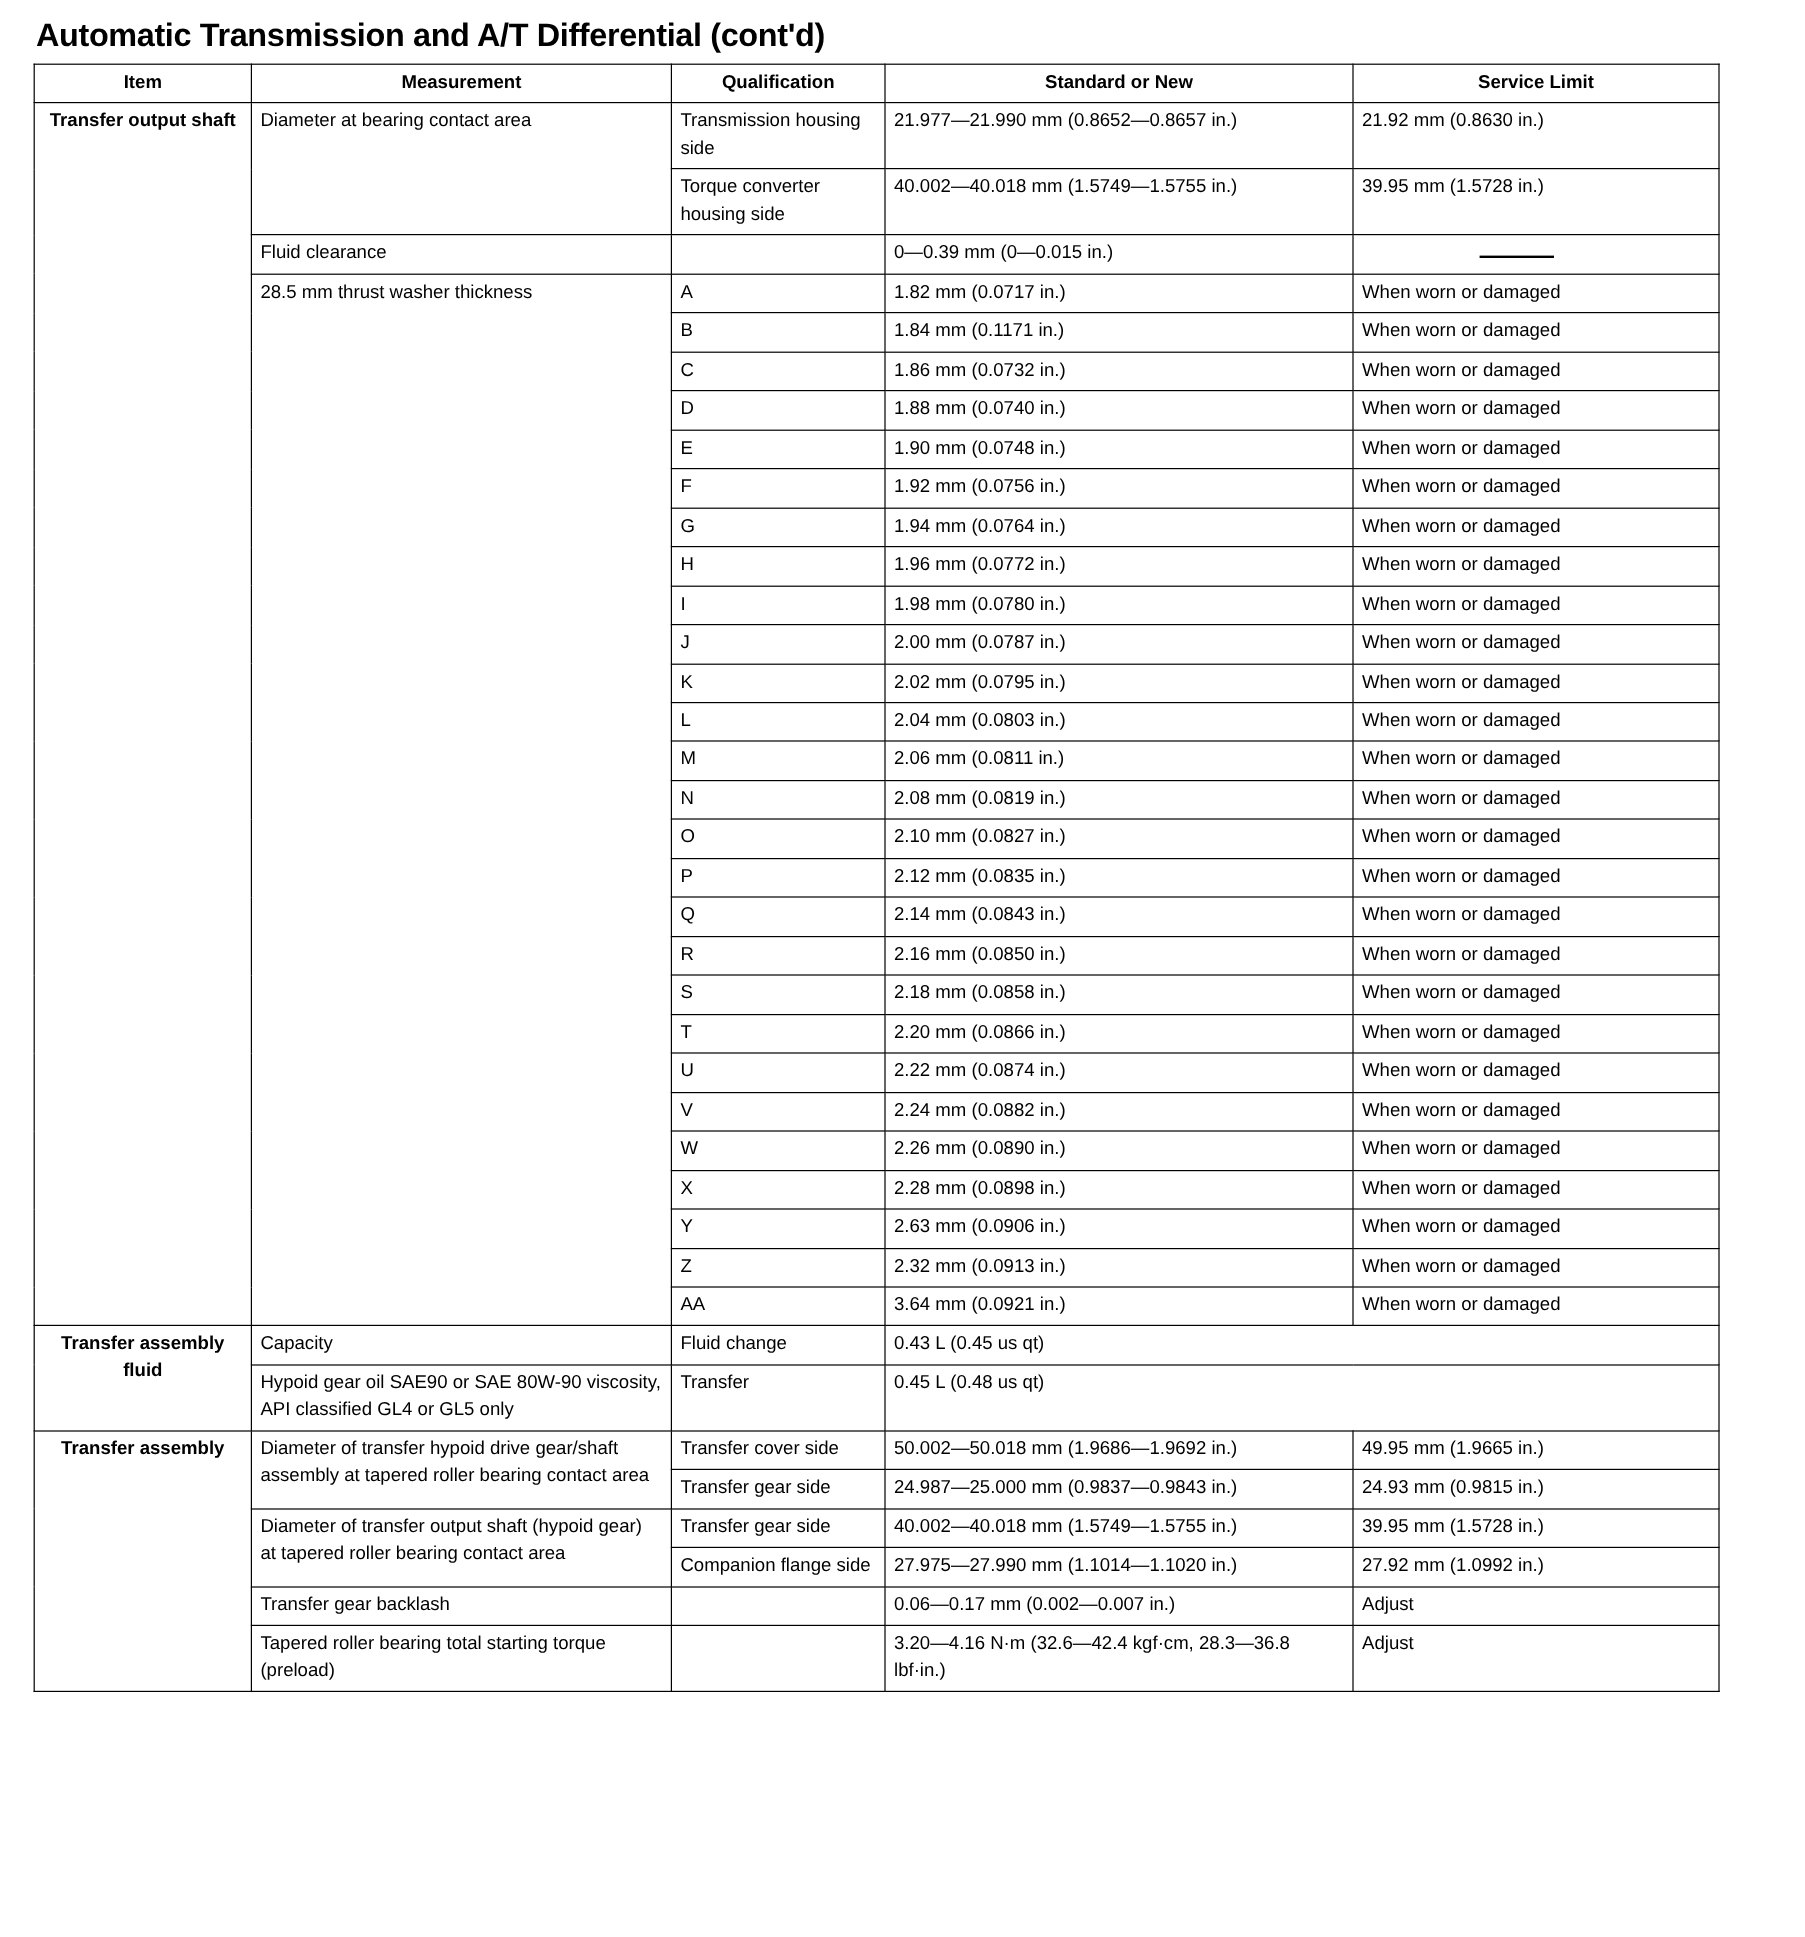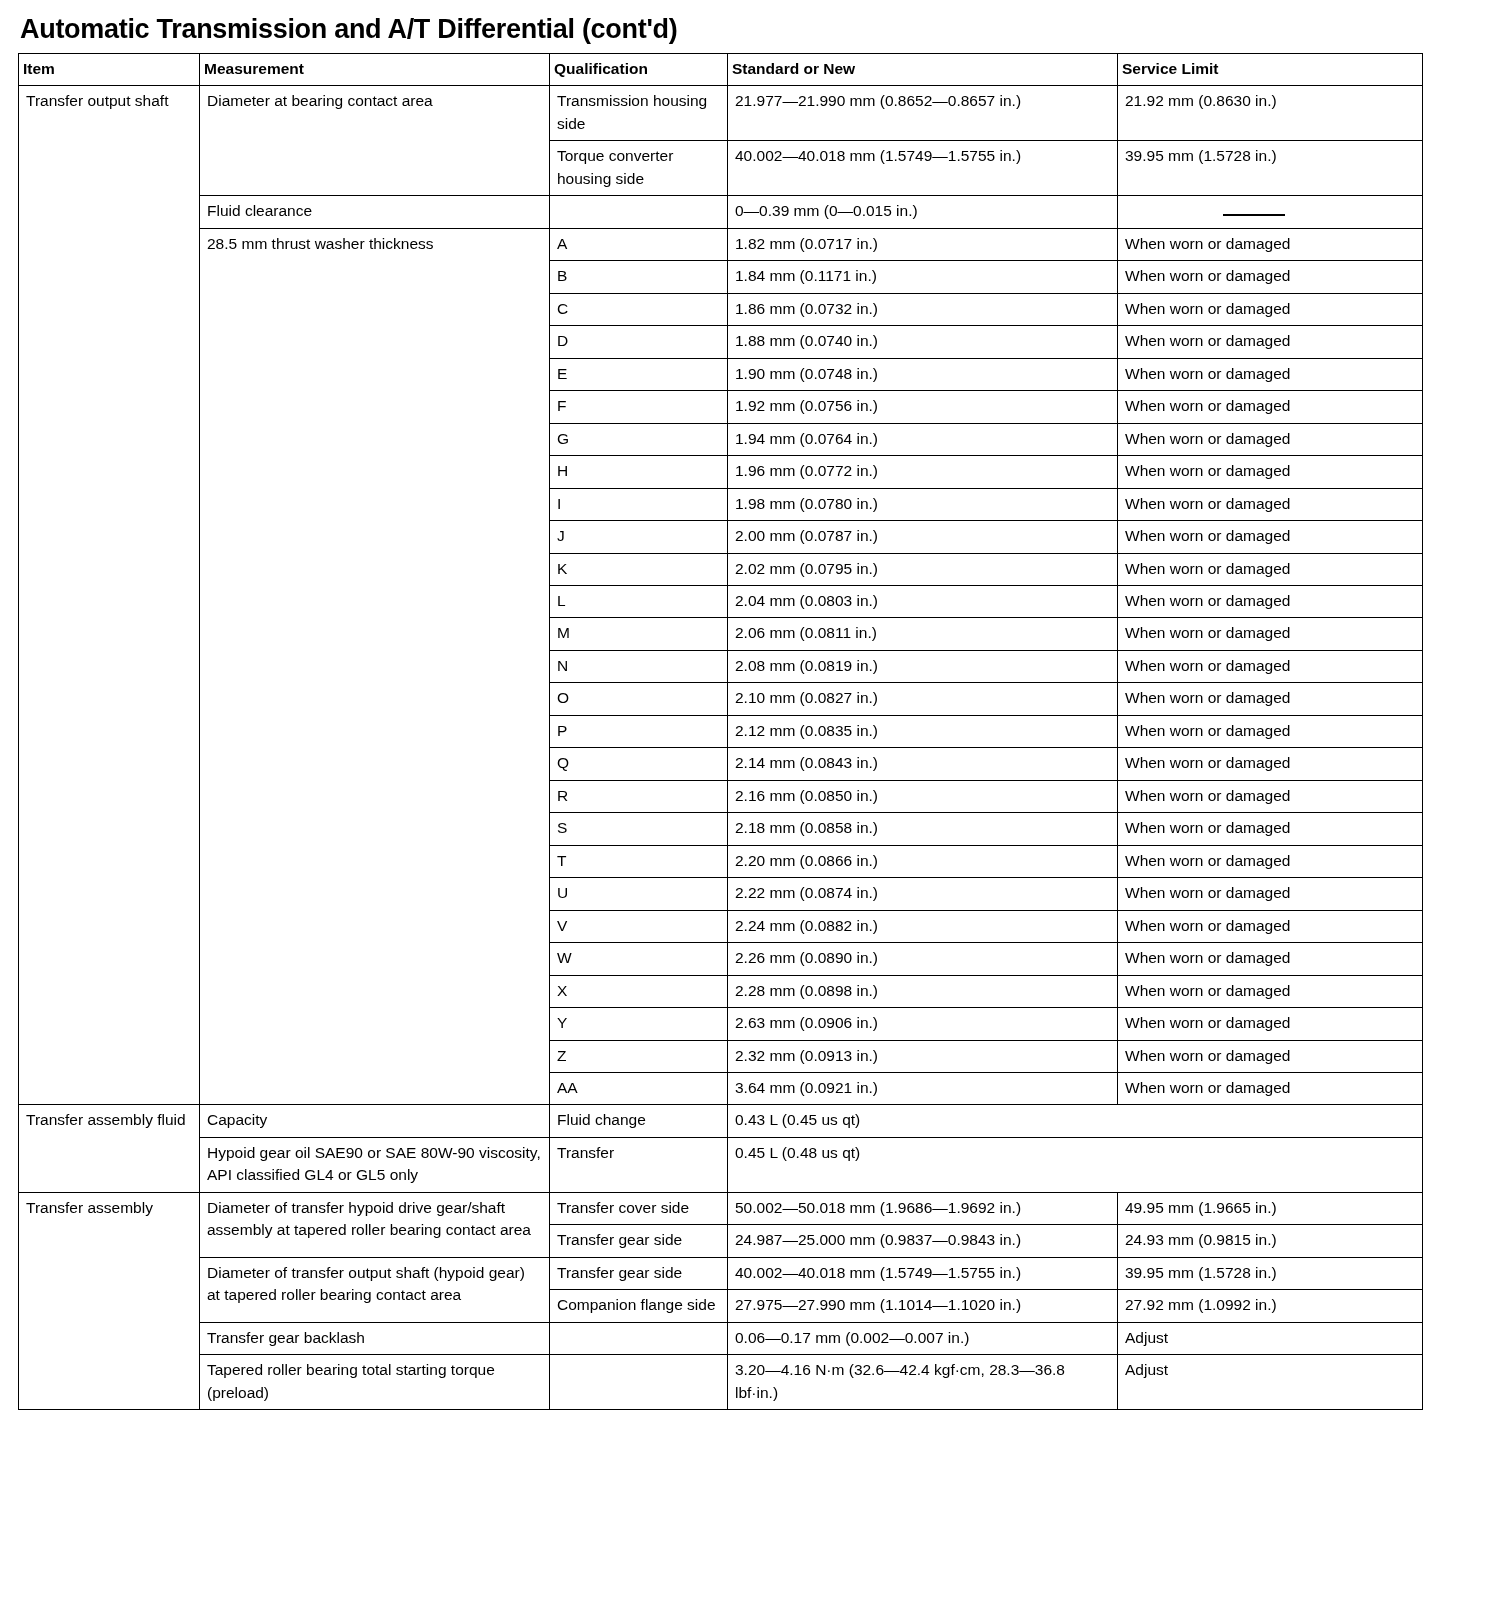--- a/index.html
+++ b/index.html
@@ -10,21 +10,21 @@
   body {
     width: 1504px;
     min-height: 1614px;
     font-family: "Liberation Sans", sans-serif;
     color: #000000;
   }
   .page {
     position: relative;
     width: 1504px;
     box-sizing: border-box;
-    padding: 10px 28px 0 18px;
+    padding: 10px 28px 0 28px;
   }
   .doc-title {
     font-size: 27px;
     font-weight: bold;
     letter-spacing: -0.3px;
     margin: 4px 0 8px 2px;
     white-space: nowrap;
   }
   table.spec {
     border-collapse: collapse;
@@ -32,32 +32,32 @@
     table-layout: fixed;
     font-size: 15.5px;
   }
   table.spec th, table.spec td {
     border: 1px solid #000000;
     vertical-align: top;
     padding: 4px 7px 5px 7px;
     line-height: 1.45;
   }
   table.spec thead th {
-    text-align: left;
+    text-align: center;
     font-weight: bold;
     padding: 4px 4px 5px 4px;
     font-size: 15.5px;
   }
   .col-item      { width: 181px; }
   .col-meas      { width: 350px; }
   .col-qual      { width: 178px; }
   .col-std       { width: 390px; }
   .col-limit     { width: 305px; }
 
-  td.item-cell   { font-weight: normal; }
+  td.item-cell   { font-weight: bold; text-align: center; }
   .dash {
     display: inline-block;
     border-bottom: 2px solid #000;
     width: 62px;
     margin: 9px 0 0 98px;
     height: 0;
   }
 </style>
 </head>
 <body>

